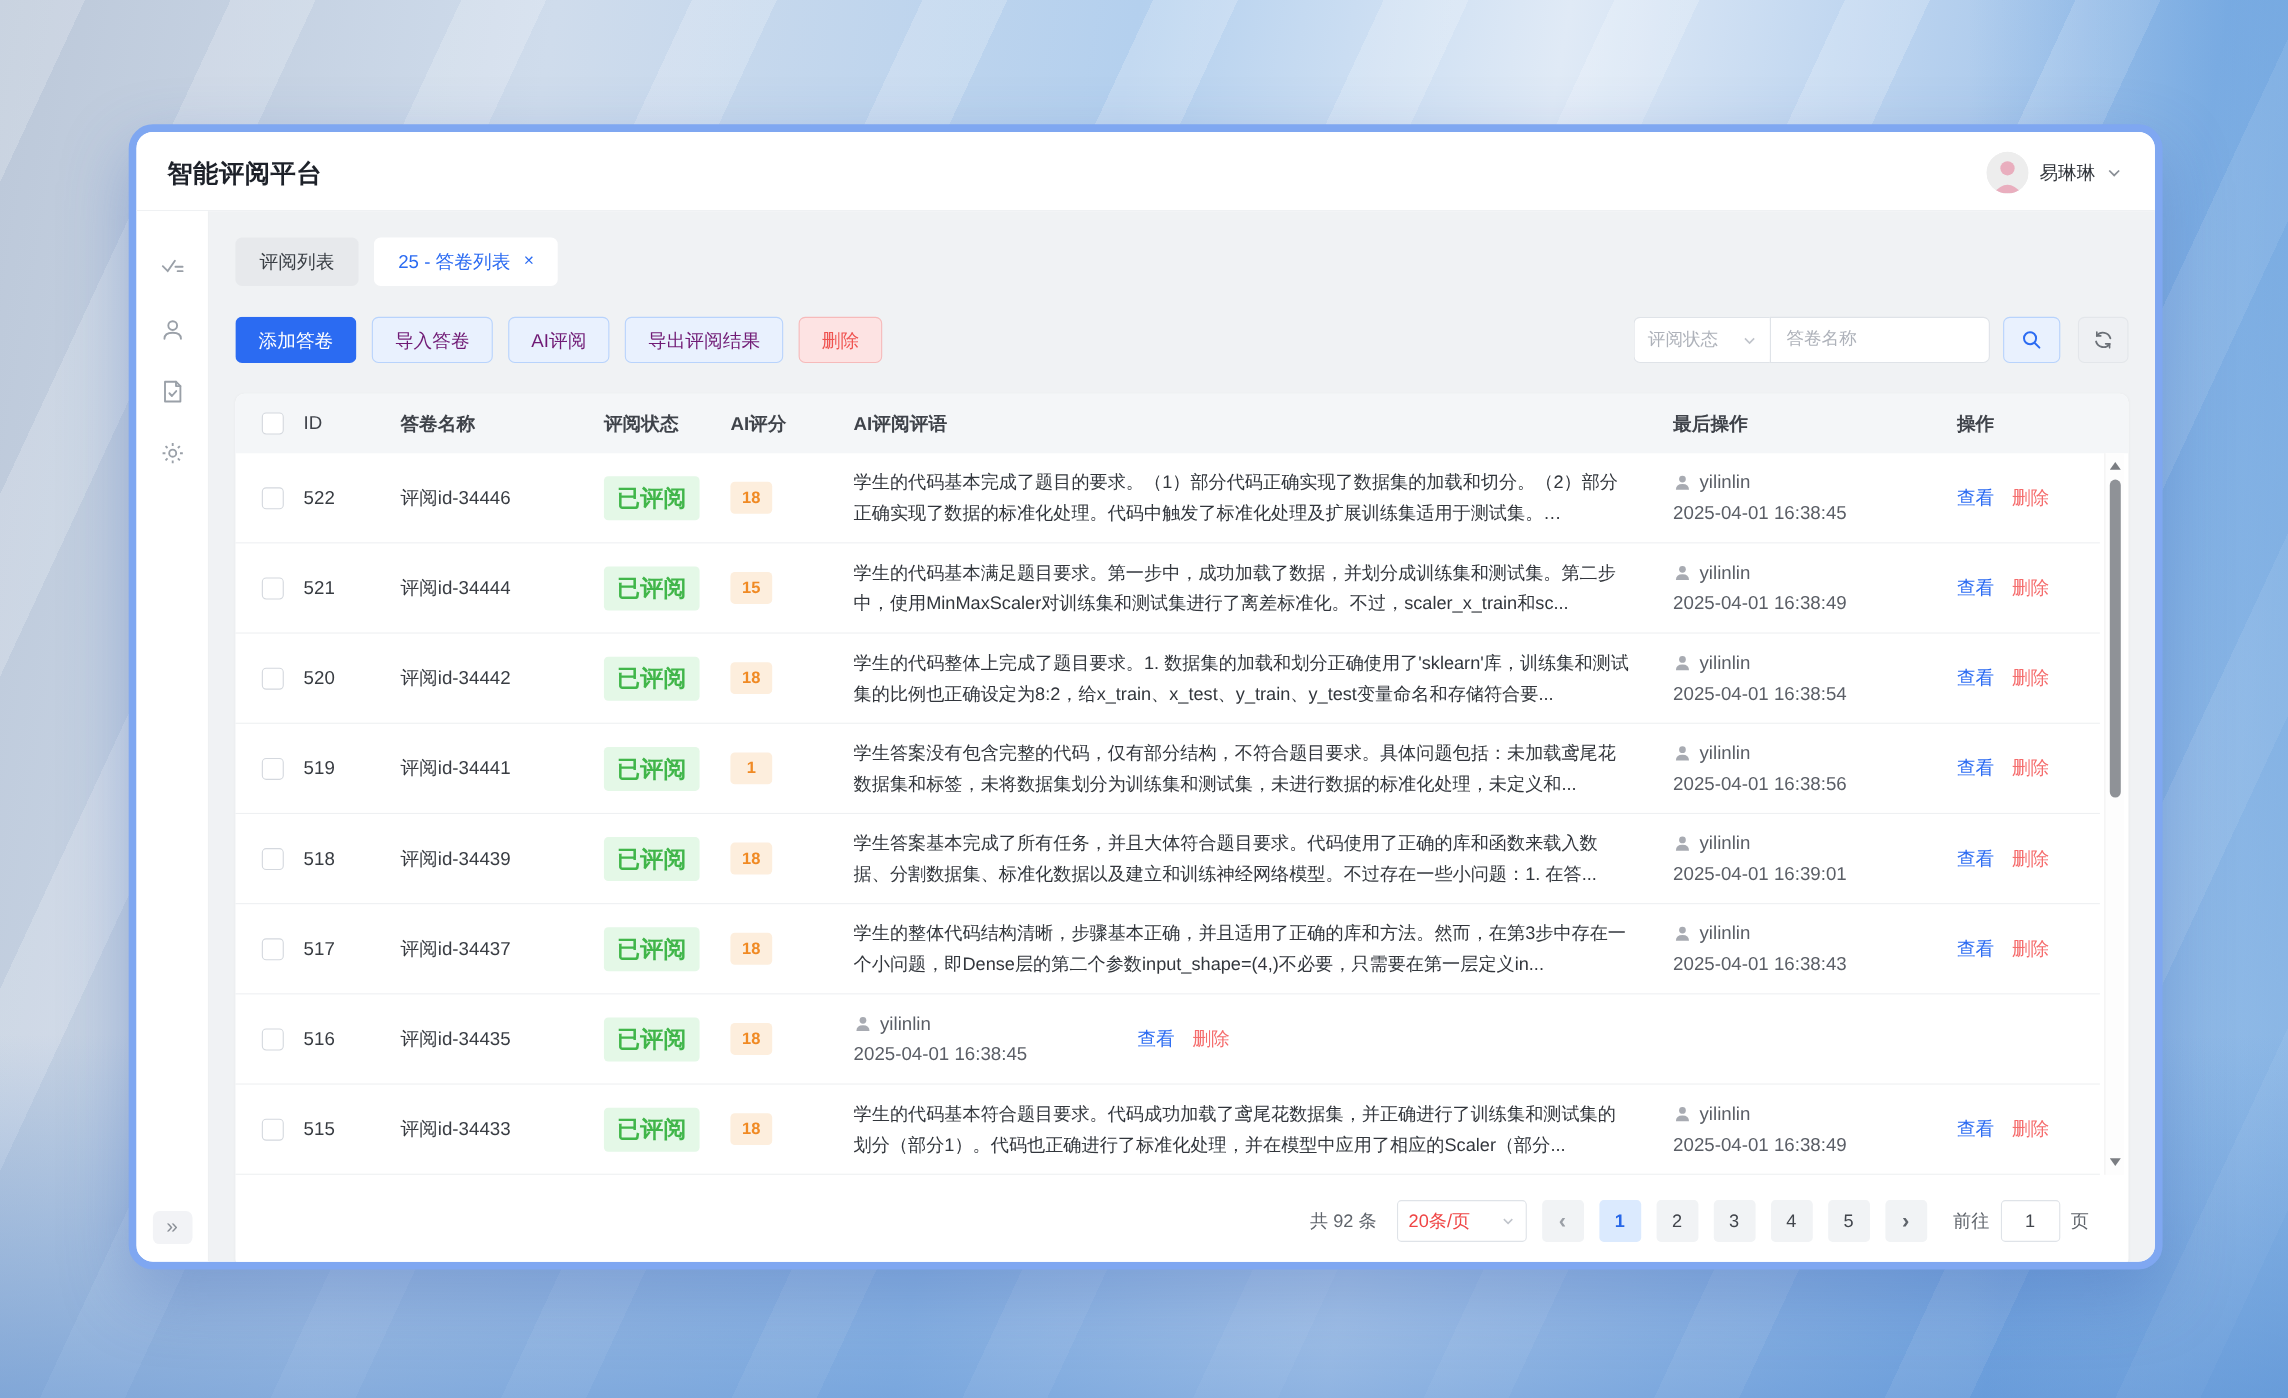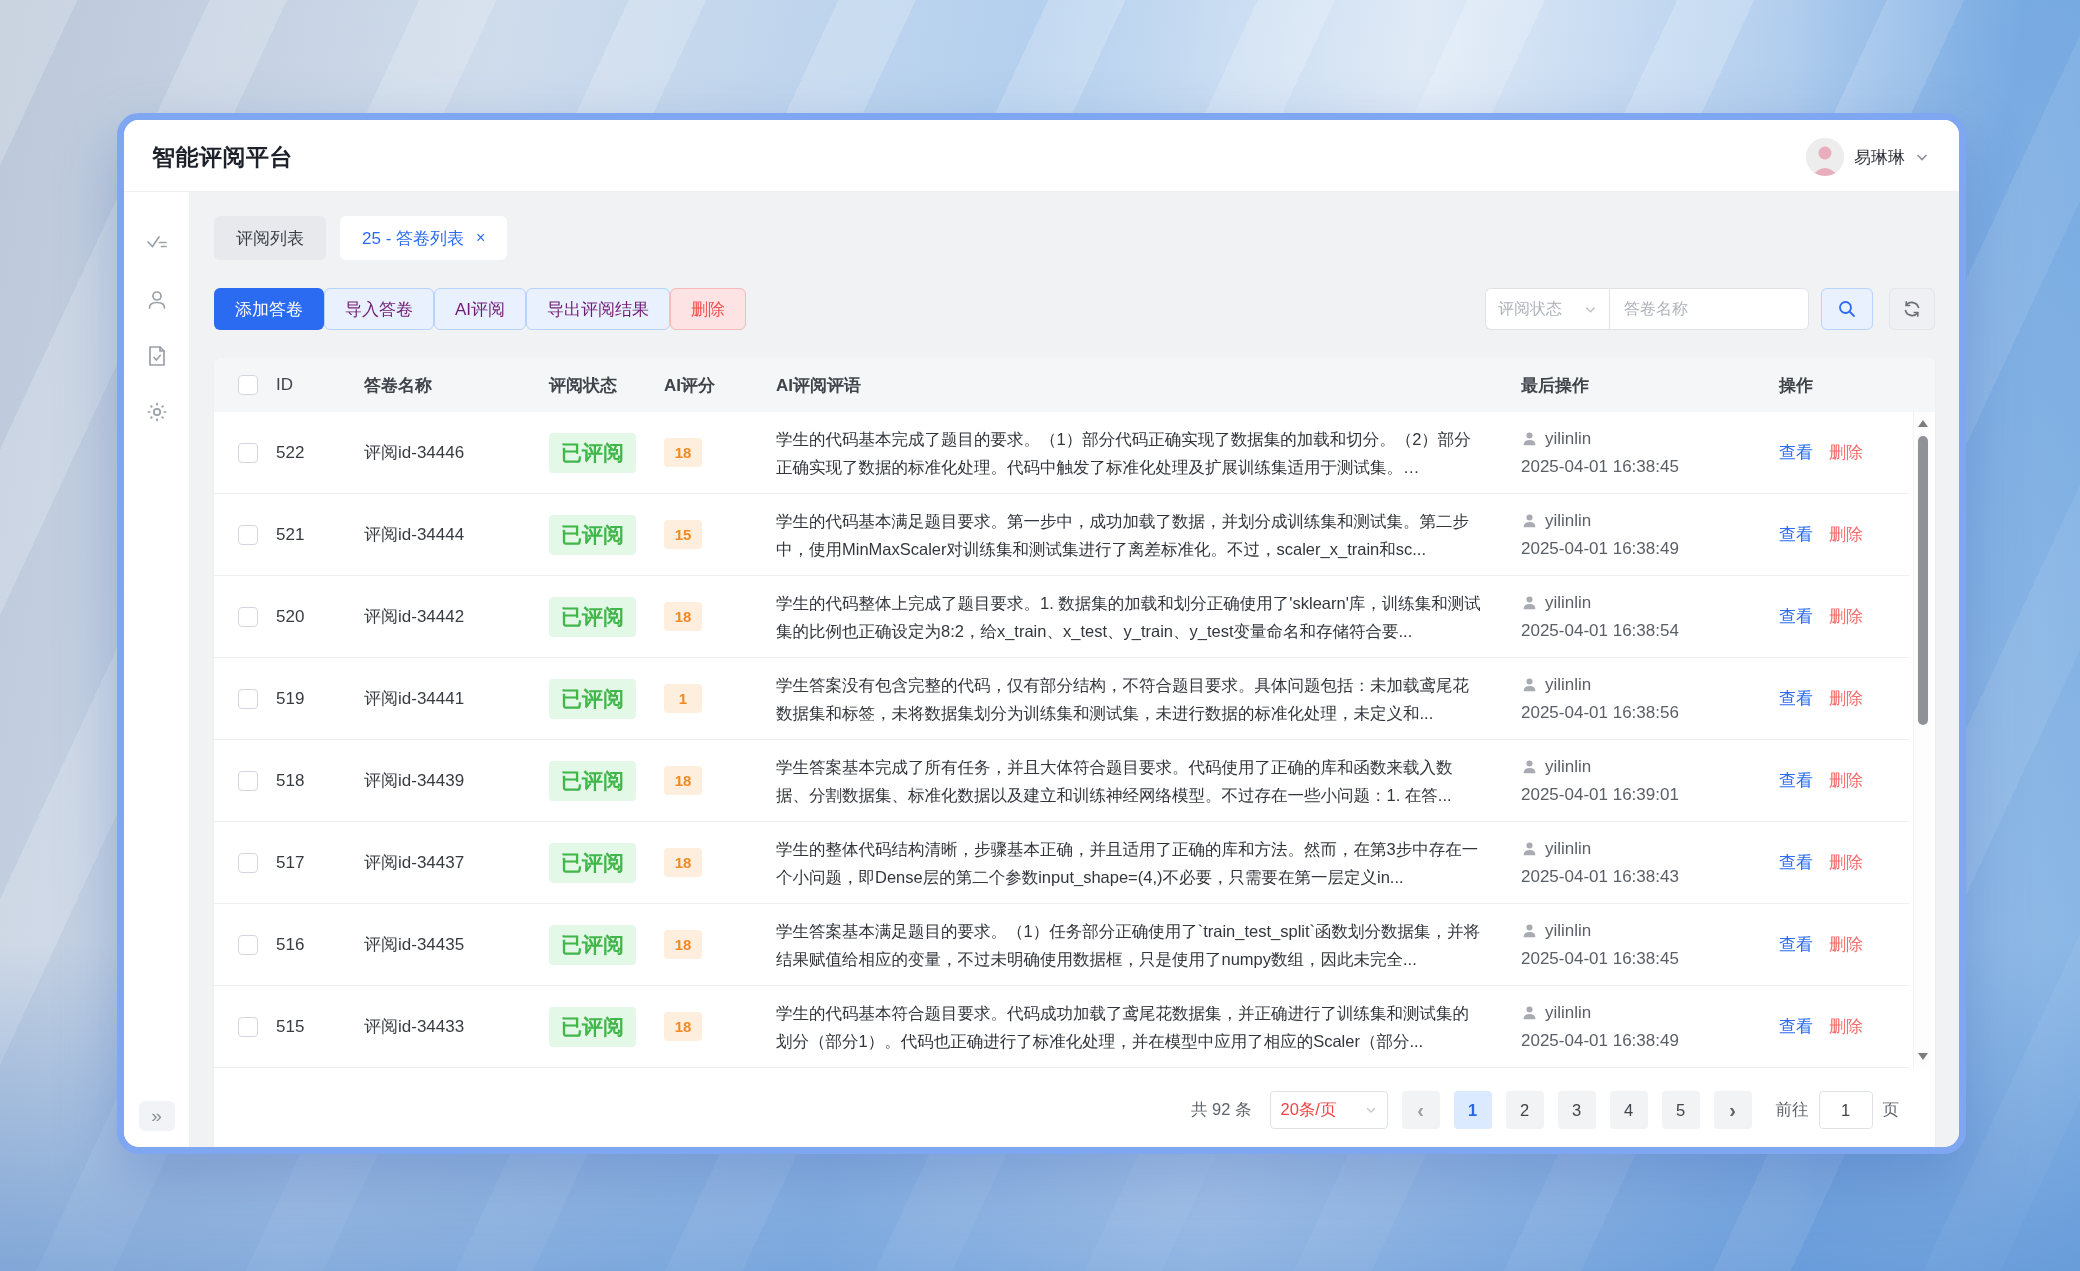--- a/index.html
+++ b/index.html
@@ -36,21 +36,21 @@
     justify-content:center; cursor:pointer; }
   .main { flex:1; background:#f0f2f4; padding:0 24px; display:flex; flex-direction:column; min-width:0;}
   
   .tabs { margin-top:24px; display:flex; gap:14px;}
   .tab { height:44px; padding:0 22px; border-radius:6px; display:flex; align-items:center;
     font-size:17px; color:#3a3f45; background:#e7e9ec; cursor:pointer;}
   .tab.active { background:#fff; color:#2b6bf2;}
   .tab .close { margin-left:12px; font-size:16px; color:#2b6bf2; line-height:1; cursor:pointer;}
   
   .toolbar { margin-top:28px; display:flex; align-items:center; justify-content:space-between;}
-  .btn-group { display:flex; gap:0;justify-content:center;}
+  .btn-group { display:flex; gap:14px;justify-content:center;}
   .btn { height:42px; padding:0 20px; border-radius:6px; font-size:17px; border:1px solid transparent;
     display:flex; align-items:center; justify-content:center; cursor:pointer; white-space:nowrap;}
   .btn.primary { background:#2b6bf2; color:#fff;}
   .btn.plain   { background:#e9f1fe; border-color:#b8d3fc; color:#701a75;}
   .btn.danger  { background:#fde3e3; border-color:#f6baba; color:#ef5350;}
   .filter-group { display:flex; align-items:center;}
   .select { height:42px; background:#fff; border:1px solid #dfe3e8; display:flex; align-items:center;
     justify-content:space-between; padding:0 12px; font-size:16px; color:#aeb2ba; cursor:pointer;}
   .select.status { width:124px; border-radius:6px 0 0 6px; border-right:none;}
   .search-input { height:42px; width:200px; border:1px solid #dfe3e8; border-radius:0 6px 6px 0;
@@ -411,23 +411,20 @@
                 <span class="checkbox"></span>
               </div>
             <div class="col col-id">516</div>
             <div class="col col-name">评阅id-34435</div>
             <div class="col col-status">
                 <span class="badge-status">已评阅</span>
               </div>
             <div class="col col-score">
                 <span class="badge-score">18</span>
               </div>
-            <div class="col col-comment">
-                <div class="comment-text">学生答案基本满足题目的要求。（1）任务部分正确使用了`train_test_split`函数划分数据集，并将结果赋值给相应的变量，不过未明确使用数据框，只是使用了numpy数组，因此未完全...</div>
-              </div>
             <div class="col col-lastop">
               <div class="op-line">
                 <svg width="17" height="17" viewBox="0 0 20 20" fill="#a8abb2">
                     <circle cx="10" cy="6.5" r="3.6"></circle>
                     <path d="M3 18 Q3 11.8 10 11.8 Q17 11.8 17 18 Z"></path>
                   </svg>
                 <span>yilinlin</span>
               </div>
               <div class="op-time">2025-04-01 16:38:45</div>
             </div>

